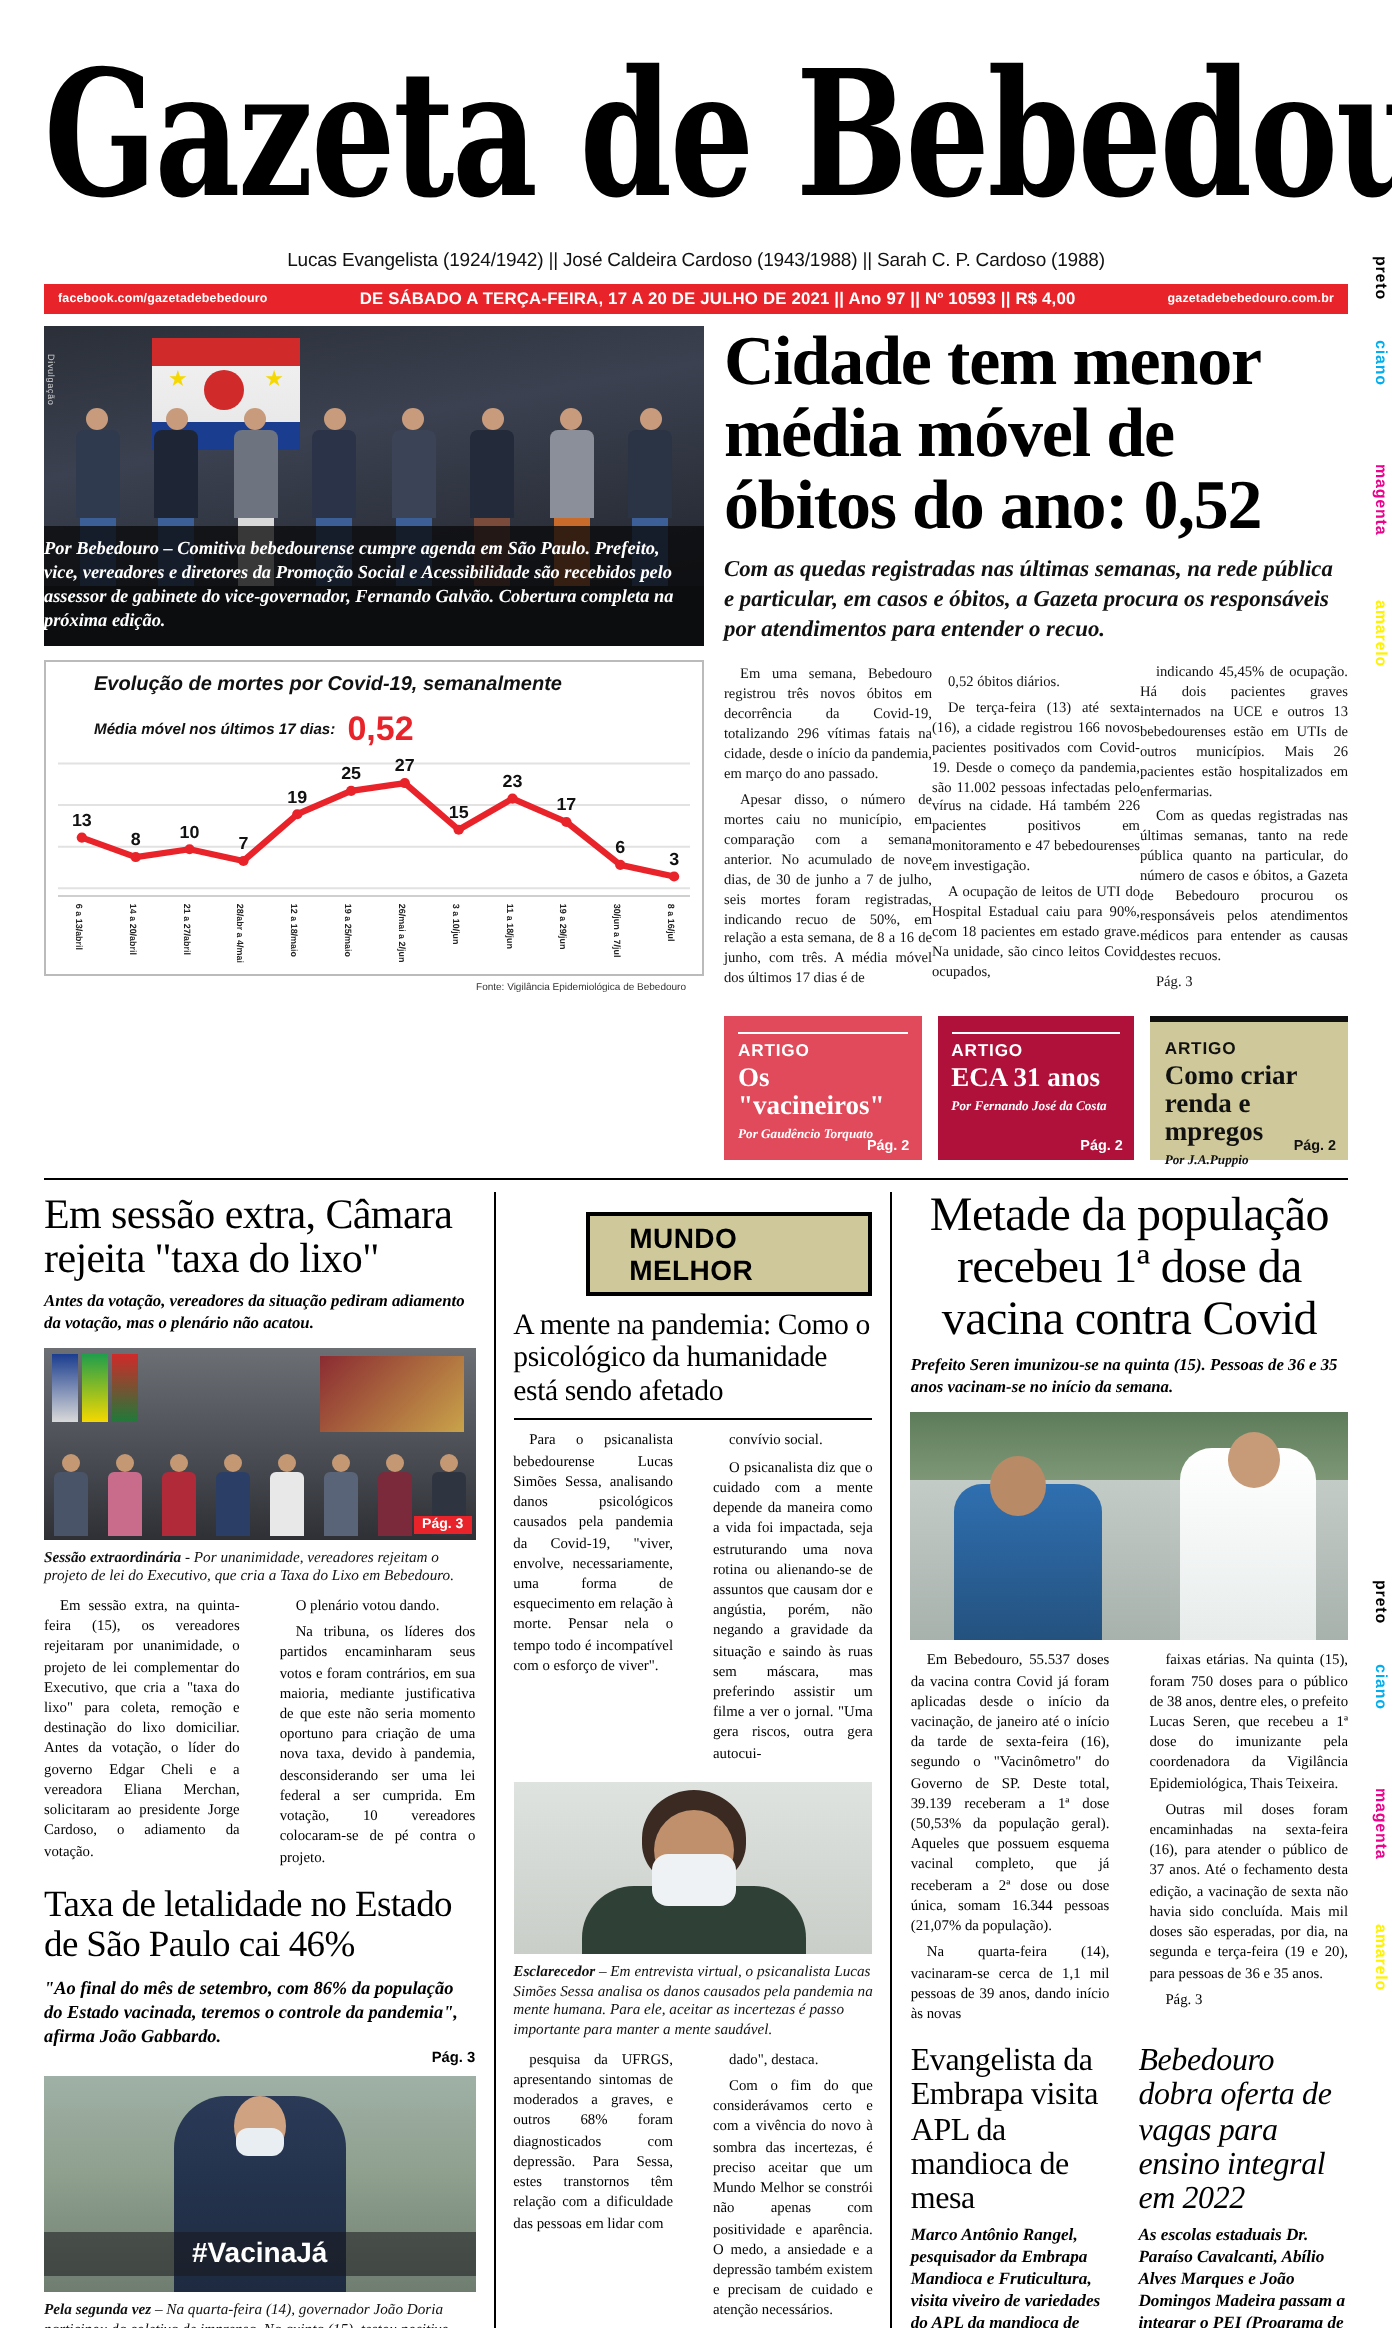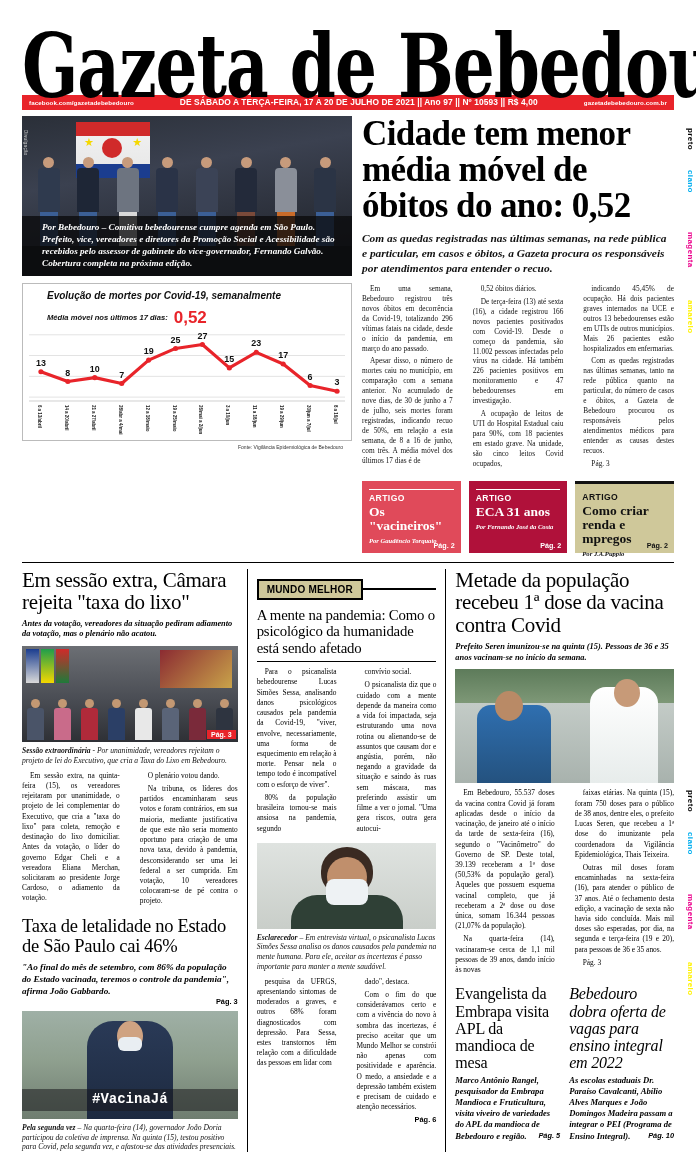--- a/index.html
+++ b/index.html
@@ -78,21 +78,21 @@
   .flag-blue{ position:absolute; left:0; bottom:0; width:74px; height:14px; background:#1b3d8f;}
   .flag-circle{ position:absolute; left:26px; top:16px; width:20px;height:20px;border-radius:50%;background:#d02a2a;}
   .flag-star{ position:absolute; color:#f5d800; font-size:11px; }
   .photo-floor { position:absolute; left:0; right:0; bottom:0; height:30px; background:#15171c; }
   .photo-credit { position:absolute; left:1px; top:14px; writing-mode:vertical-rl;
      font-family:"Liberation Sans",sans-serif; font-size:4.6px; color:#cfcfcf; letter-spacing:.3px;}
   .photo-caption {
     position:absolute; left:0; right:0; bottom:0;
     background: rgba(10,10,12,.78);
     color:#fff; font-style: italic; font-weight:700;
-    font-size: 9.2px; line-height: 1.33; padding: 5px 8px 6px 20px;
+    font-size: 9.2px; line-height: 1.33; padding: 5px 8px 6px 0;
   }
 
   
   .chart-box { border:1px solid #bbb; margin-top:7px; padding:6px 6px 2px 6px; height:158px; position:relative; }
   .chart-title { font-family:"Liberation Sans",sans-serif; font-style:italic; font-weight:700;
      font-size:10px; line-height:1.22; color:#111; margin-left:18px; }
   .chart-avg { margin-left:18px; margin-top:6px; display:flex; align-items:center; gap:6px; }
   .chart-avg-label { font-family:"Liberation Sans",sans-serif; font-style:italic; font-weight:700;
      font-size:7.6px; line-height:1.2; color:#111; }
   .chart-avg-value { font-family:"Liberation Sans",sans-serif; font-weight:700;
@@ -104,21 +104,21 @@
 
   
   .lead-head {
     font-family:"Liberation Serif", serif; font-weight:700;
     font-size: 35px; line-height: 1.03; letter-spacing:-0.6px; color:#000;
   }
   .lead-sub {
     margin-top:7px; font-style:italic; font-weight:700;
     font-size:11.4px; line-height:1.32; color:#111;
   }
-  .lead-body { margin-top:8px; display:flex; gap:20px; }
+  .lead-body { margin-top:8px; display:flex; gap:0;align-items:center; }
   .lead-body .bcol { flex:1; font-size:7.3px; line-height:1.36; text-align:justify; color:#111; }
   .lead-body .bcol p { text-indent: 8px; margin-bottom:3px; }
 
   
   .cards { display:flex; gap:8px; margin-top:9px; }
   .card { flex:1; padding:5px 7px 5px 7px; height:72px; position:relative; }
   .card-kicker { font-family:"Liberation Sans",sans-serif; font-weight:700; font-size:8.6px;
      letter-spacing:.4px; margin-bottom:2px; }
   .card-title { font-family:"Liberation Serif",serif; font-weight:700; font-size:13.5px; line-height:1.04; }
   .card-author { font-style:italic; font-weight:700; font-size:6.6px; margin-top:4px; }
@@ -167,44 +167,44 @@
 
   .photo3 { margin-top:5px; width:100%; height:108px; position:relative; overflow:hidden;
     background:linear-gradient(180deg,#9fb0a6 0%, #8fa08f 45%, #6f7d70 100%); }
   .ph3-person{ position:absolute; left:50%; transform:translateX(-50%); bottom:0; width:86px; height:98px;
     background:linear-gradient(180deg,#2a3a57 0%, #1d2a40 100%); border-radius:26px 26px 0 0; }
   .ph3-head{ position:absolute; left:50%; transform:translateX(-50%); top:-0px; width:26px;height:30px;
     border-radius:50%; background:#cfa382;}
   .ph3-mask{ position:absolute; left:50%; transform:translateX(-50%); top:16px; width:24px;height:14px;
     border-radius:6px; background:#e9eef2;}
   .hashtag { position:absolute; left:0; right:0; bottom:12px; text-align:center;
-    font-family:Liberation Mono, monospace; font-weight:700; font-size:14px; color:#fff; }
+    font-family:Liberation Sans, sans-serif; font-weight:700; font-size:14px; color:#fff; }
   .hashtag-bg { position:absolute; left:0; right:0; bottom:8px; height:22px; background:rgba(25,25,30,.55);}
 
   
   .tag-box { display:flex; align-items:center; margin-top:10px; }
-  .tag-chip { background:#cfc89a; border:2px solid #000; padding:3px 8px;
-     font-family:"Liberation Sans",sans-serif; font-weight:700; font-size:10px; letter-spacing:.2px;}
+  .tag-chip { background:#cfc89a; border:2px solid #000; padding:3px 20px;
+     font-family:"Liberation Sans",sans-serif; font-weight:700; font-size:14px; letter-spacing:.2px;margin-left:36px;}
   .tag-line { flex:1; height:2px; background:#000; }
   .mid-head { font-size:14.8px; line-height:1.12; margin-top:7px; letter-spacing:-0.2px; }
   .mid-rule { height:1px; background:#000; margin-top:5px; }
 
   .photo4 { margin-top:6px; width:100%; height:86px; position:relative; overflow:hidden;
      background:linear-gradient(180deg,#dfe3e0 0%, #c9cec9 100%); }
   .ph4-head{ position:absolute; left:50%; transform:translateX(-50%); top:4px; width:52px;height:48px;
      border-radius:50% 50% 44% 44%; background:#3a2a22;}
   .ph4-face{ position:absolute; left:50%; transform:translateX(-50%); top:14px; width:40px;height:40px;
      border-radius:50%; background:#c08f6c;}
   .ph4-mask{ position:absolute; left:50%; transform:translateX(-50%); top:36px; width:42px;height:26px;
      border-radius:8px; background:#eef2f4;}
   .ph4-body{ position:absolute; left:50%; transform:translateX(-50%); bottom:0; width:112px;height:34px;
      border-radius:26px 26px 0 0; background:#2f4036;}
 
   
-  .r-head { font-size:21px; line-height:1.08; letter-spacing:-0.3px; }
+  .r-head { font-size:24px; line-height:1.08; letter-spacing:-0.3px;text-align:center; }
   .photo5 { margin-top:6px; width:100%; height:114px; position:relative; overflow:hidden;
      background:linear-gradient(180deg,#cfd6d2 0%, #a8b2ad 100%); }
   .ph5-nurse{ position:absolute; right:16px; bottom:0; width:68px;height:96px;
      background:linear-gradient(180deg,#ffffff,#e7eceb); border-radius:16px 16px 0 0;}
   .ph5-head{ position:absolute; right:34px; bottom:76px; width:26px;height:28px;border-radius:50%;background:#c79a78;}
   .ph5-pat { position:absolute; left:22px; bottom:0; width:74px;height:78px;
      background:linear-gradient(180deg,#2f6fb0,#24527f); border-radius:14px 14px 0 0;}
   .ph5-phead{ position:absolute; left:40px; bottom:62px; width:28px;height:30px;border-radius:50%;background:#b98a66;}
   .ph5-green{ position:absolute; left:0; right:0; top:0; height:34px; background:linear-gradient(180deg,#5d7b5a,#7e9877);}
 
@@ -225,20 +225,21 @@
   <div class="colorbar cb-magenta" style="top:232px;">magenta</div>
   <div class="colorbar cb-amarelo" style="top:300px;">amarelo</div>
 
   <div class="colorbar cb-preto" style="top:790px;">preto</div>
   <div class="colorbar cb-ciano" style="top:832px;">ciano</div>
   <div class="colorbar cb-magenta" style="top:894px;">magenta</div>
   <div class="colorbar cb-amarelo" style="top:962px;">amarelo</div>
 
   <div class="masthead">
     <div class="masthead-title">Gazeta de Bebedouro</div>
+    <div class="masthead-founders">Lucas Evangelista (1924/1942) || José Caldeira Cardoso (1943/1988) || Sarah C. P. Cardoso (1988)</div>
     <div class="topbar">
       <span class="topbar-left">facebook.com/gazetadebebedouro</span>
       <span class="topbar-center">DE SÁBADO A TERÇA-FEIRA, 17 A 20 DE JULHO DE 2021 || Ano 97 || Nº 10593 || R$ 4,00</span>
       <span class="topbar-right">gazetadebebedouro.com.br</span>
     </div>
   </div>
 
   <div class="main-wrap">
 
     <div class="col-left">
@@ -477,21 +478,20 @@
     <div class="mc">
       <div class="tag-box">
         <div class="tag-chip">MUNDO MELHOR</div>
         <div class="tag-line"></div>
       </div>
       <div class="mid-head">A mente na pandemia: Como o psicológico da humanidade está sendo afetado</div>
       <div class="mid-rule"></div>
       <div class="twocol" id="mid-body-top">
           <div class="c">
             <p>Para o psicanalista bebedourense Lucas Simões Sessa, analisando danos psicológicos causados pela pandemia da Covid-19, "viver, envolve, necessariamente, uma forma de esquecimento em relação à morte. Pensar nela o tempo todo é incompatível com o esforço de viver".</p>
-            <p>80% da população brasileira tornou-se mais ansiosa na pandemia, segundo</p>
           </div>
           <div class="c">
             <p>convívio social.</p>
             <p>O psicanalista diz que o cuidado com a mente depende da maneira como a vida foi impactada, seja estruturando uma nova rotina ou alienando-se de assuntos que causam dor e angústia, porém, não negando a gravidade da situação e saindo às ruas sem máscara, mas preferindo assistir um filme a ver o jornal. "Uma gera riscos, outra gera autocui-</p>
           </div>
         </div>
 
       <div class="photo4">
         <div class="ph4-body"></div>
         <div class="ph4-head"></div>

